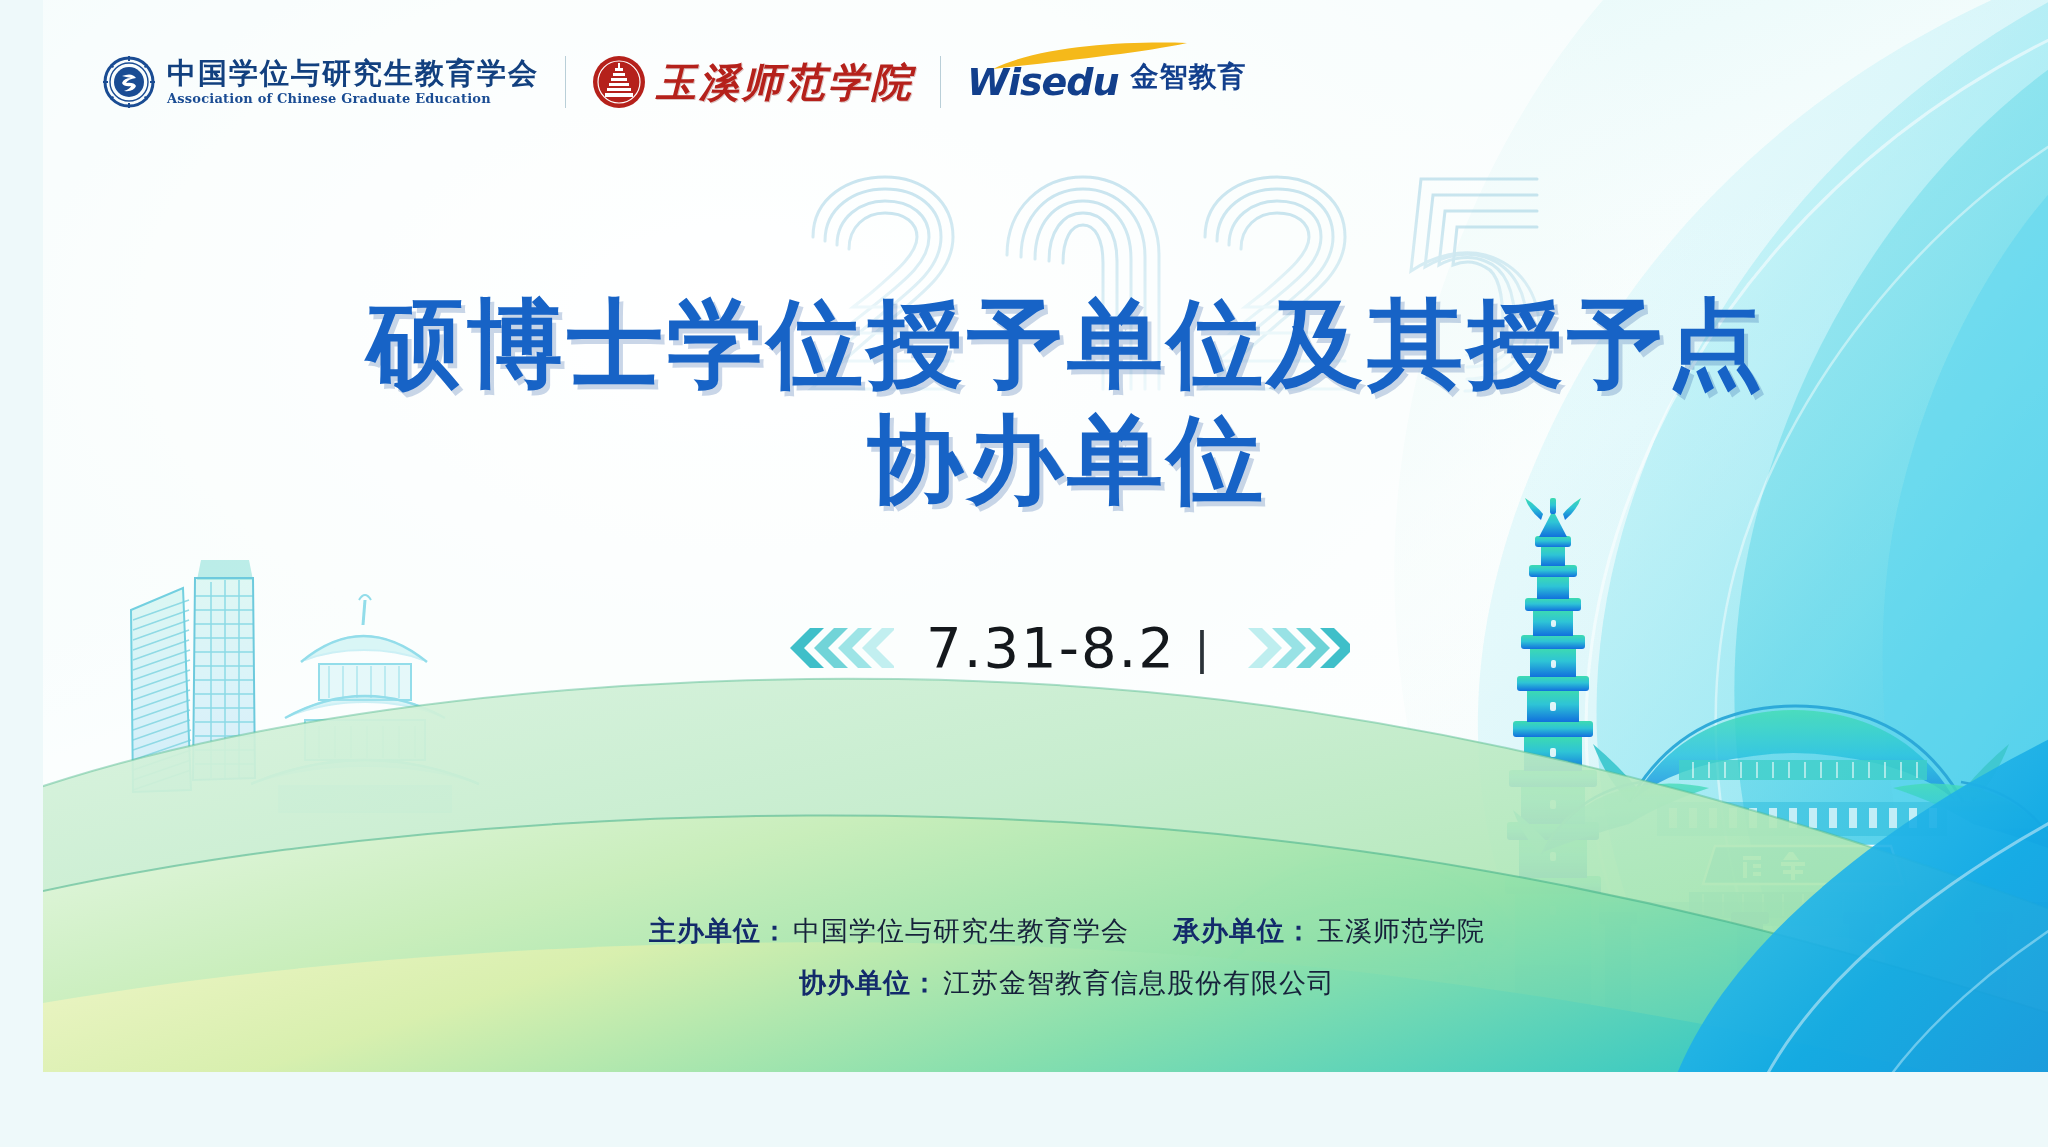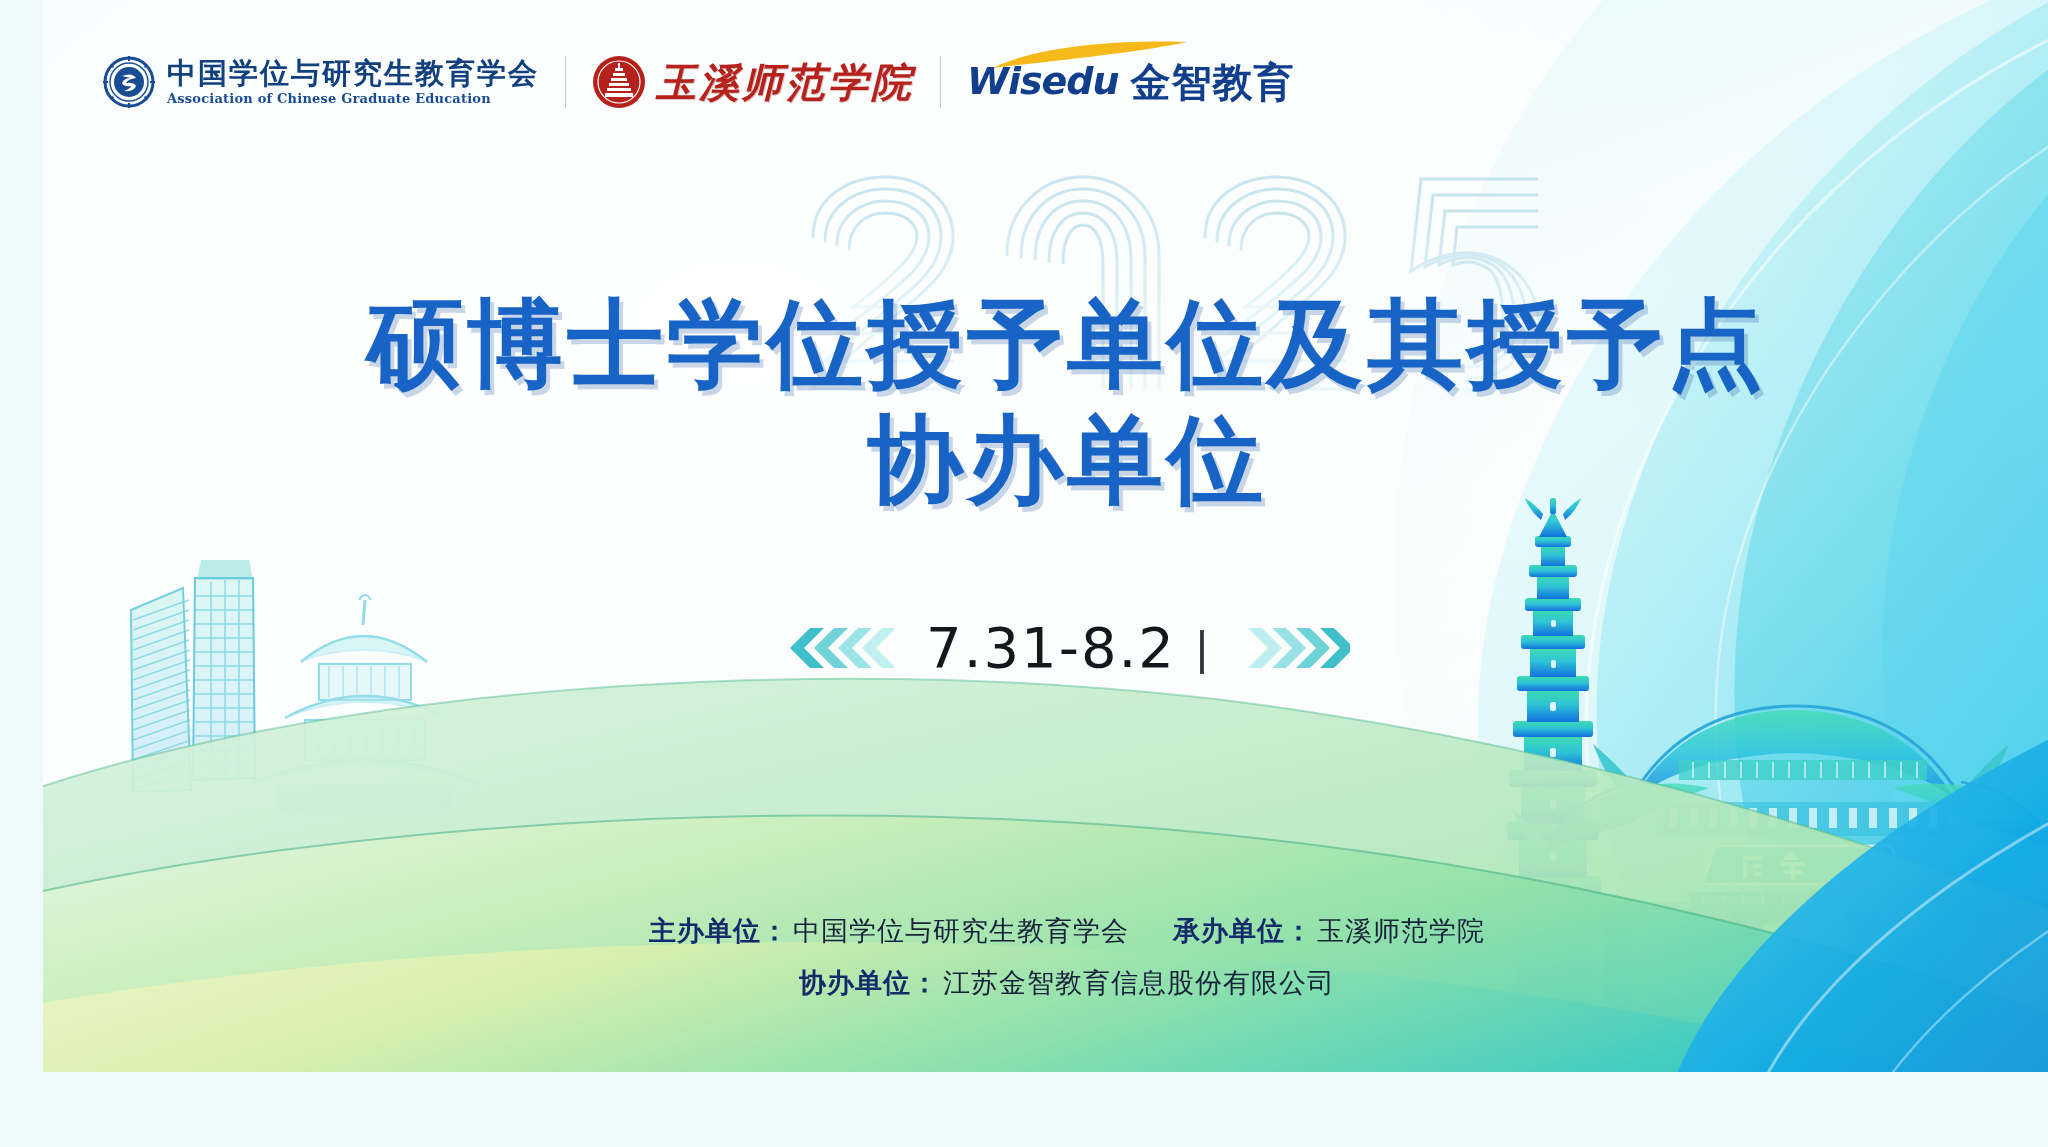--- a/index.html
+++ b/index.html
@@ -32,21 +32,21 @@
   .yxnu-seal{width:54px;height:54px;flex:0 0 54px;margin-right:10px;}
   .yxnu-cn{font-family:"DejaVu Serif","Liberation Serif",serif;font-style:italic;font-weight:bold;
     font-size:40px;letter-spacing:3px;color:#b5211b;white-space:nowrap;
     text-shadow:1px 1px 0 rgba(120,10,10,.25);}
   .wisedu{display:flex;align-items:flex-start;position:relative;}
   .wisedu-mark{position:relative;}
   .wisedu-word{font-family:"DejaVu Sans","Liberation Sans",sans-serif;font-weight:bold;font-style:italic;
     font-size:38px;letter-spacing:-1px;color:#123f8c;line-height:1;white-space:nowrap;}
   .wisedu-swoosh{position:absolute;left:24px;top:-22px;width:200px;height:30px;}
   .wisedu-cn{font-family:"DejaVu Sans","Liberation Sans",sans-serif;font-weight:bold;
-    font-size:40px;letter-spacing:1px;color:#123f8c;margin-left:12px;line-height:1;white-space:nowrap;}
+    font-size:28px;letter-spacing:1px;color:#123f8c;margin-left:12px;line-height:1;white-space:nowrap;}
 
   
   .headline{position:absolute;left:0;right:0;top:296px;text-align:center;z-index:35;}
   .hl-line{font-family:Liberation Mono, monospace;font-weight:bold;
     color:#1763c6;letter-spacing:4px;line-height:1.17;
     font-size:96px;
     text-shadow:4px 5px 0 rgba(12,70,150,.22);}
   .hl-line.l2{margin-top:4px;}
 
   

